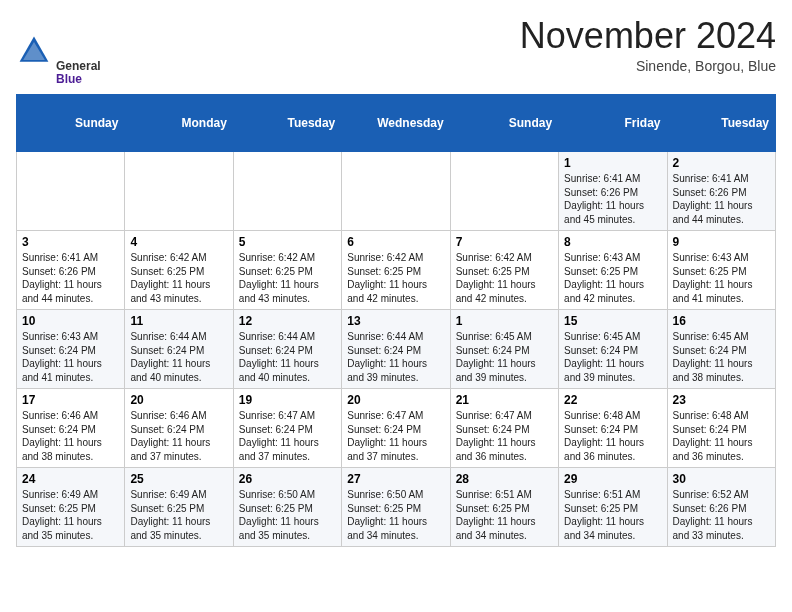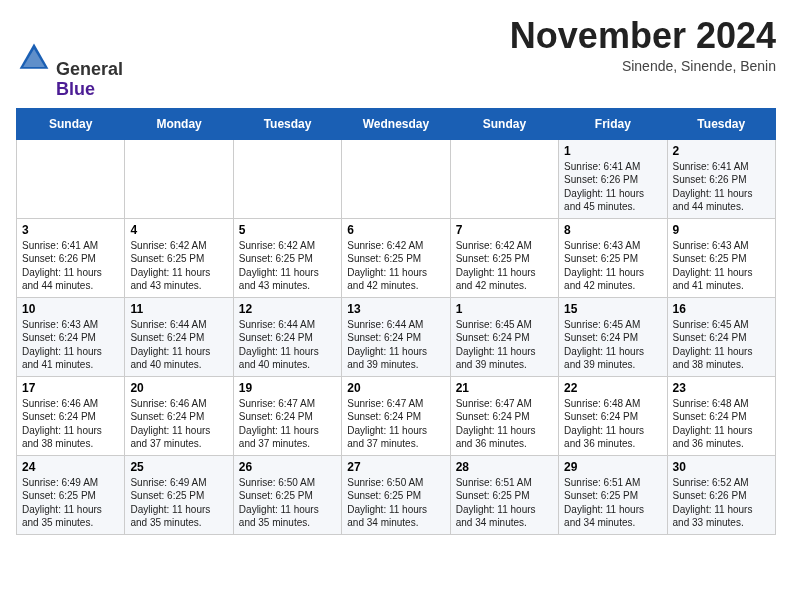--- a/index.html
+++ b/index.html
@@ -15,55 +15,55 @@
       justify-content: space-between;
       align-items: flex-start;
       margin-bottom: 8px;
     }
     .logo {
       display: flex;
       align-items: center;
       gap: 4px;
     }
     .logo-text {
-      font-size: 18px;
+      font-size: 12px;
       font-weight: bold;
       line-height: 1.1;
       margin-top: 44px;
     }
     .logo-general { color: #333; }
     .logo-blue { color: #4c1d95; }
     .logo-icon {
       width: 36px;
       height: 36px;
     }
     .title-block {
       text-align: right;
     }
     .month-title {
       font-size: 36px;
-      font-weight: bold;
+      font-weight: normal;
       color: #222;
       line-height: 1.1;
     }
     .location {
       font-size: 14px;
       color: #444;
       margin-top: 2px;
     }
     table {
       width: 100%;
       border-collapse: collapse;
       font-size: 11px;
     }
     thead th {
       background: #1a5fb4;
       color: #fff;
-      text-align: center;
-      padding: 8px 6px;
+      text-align: right;
+      padding: 21px 6px;
       font-size: 12px;
       font-weight: bold;
       border: 1px solid #1a5fb4;
     }
     tbody td {
       border: 1px solid #ccc;
       vertical-align: top;
       padding: 4px 5px;
       width: calc(100% / 7);
       min-height: 70px;
@@ -99,21 +99,21 @@
       <polygon points="20,4 36,32 4,32" fill="#1a5fb4"></polygon>
       <polygon points="20,10 32,30 8,30" fill="#fff" opacity="0.3"></polygon>
     </svg>
     <div class="logo-text">
       <span class="logo-general">General</span><br>
       <span class="logo-blue">Blue</span>
     </div>
   </div>
   <div class="title-block">
     <div class="month-title">November 2024</div>
-    <div class="location">Sinende, Sinende, Benin</div>
+    <div class="location">Sinende, Borgou, Blue</div>
   </div>
 </div>
 
 <table>
   <thead>
     <tr>
       <th>Sunday</th>
       <th>Monday</th>
       <th>Tuesday</th>
       <th>Wednesday</th>

